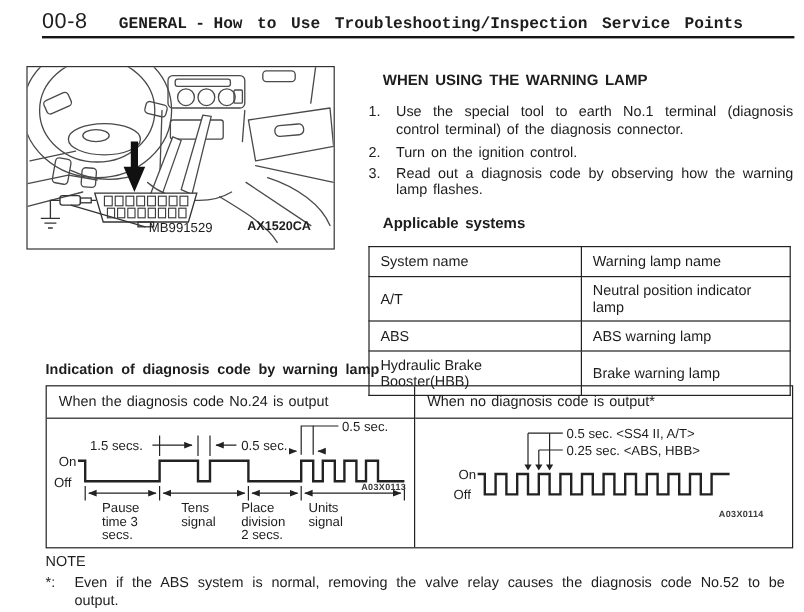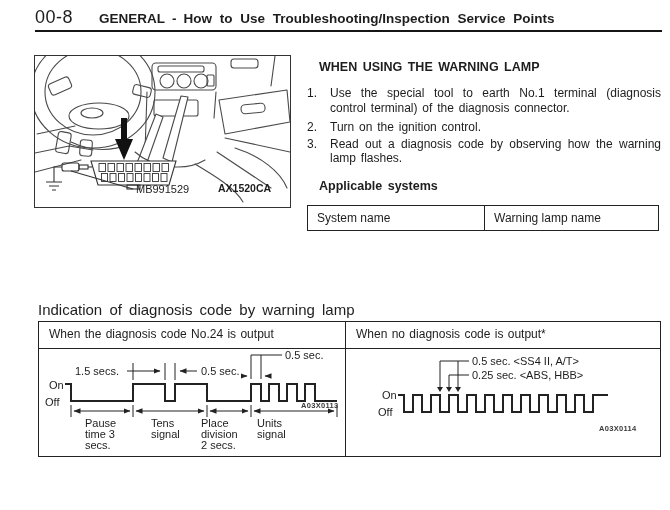--- a/index.html
+++ b/index.html
@@ -2,41 +2,41 @@
 <html><head>
 <meta charset="utf-8">
 <style>
   html,body{margin:0;padding:0;background:#fff;}
   .page{position:relative;width:670px;height:510px;background:#fff;overflow:hidden;
         font-family:"Liberation Sans",sans-serif;color:#1d1d1d;}
 
   
   .hdr{position:absolute;left:35px;top:7px;display:flex;align-items:baseline;}
   .hdr-num{font-size:18px;font-weight:normal;letter-spacing:.5px;}
-  .hdr-rest{margin-left:26px;font-size:13.5px;font-weight:bold;word-spacing:4px;display:flex;gap:7px;}
+  .hdr-rest{margin-left:26px;font-size:13.5px;font-weight:bold;word-spacing:4px;display:flex;gap:7px;font-family:Liberation Mono, monospace;}
   .hdr-rule{position:absolute;left:35px;top:30px;width:627px;height:2px;background:#151515;}
 
   
-  .fig-box{position:absolute;left:34px;top:55px;width:255px;height:151px;border:1.3px solid #333;}
+  .fig-box{position:absolute;left:22px;top:55px;width:255px;height:151px;border:1.3px solid #333;}
   .fig-box svg{display:block;}
 
   
   .right-col{position:absolute;left:307px;top:48px;width:354px;}
   .h-bold{font-size:12.5px;font-weight:bold;margin:12px;word-spacing:2px;}
   .steps{margin-top:7px;}
   .step{display:flex;font-size:12px;line-height:14.5px;margin-bottom:5px;word-spacing:1.5px;}
   .step-num{width:23px;flex:none;}
   .step-text{flex:1;text-align:justify;}
   .app-head{margin-top:13px;}
   table.sys{border-collapse:collapse;margin-top:8px;width:352px;}
   .sys td{border:1.4px solid #222;font-size:12px;padding:4px 9px;height:16px;vertical-align:middle;}
   .sys td.c1{width:158px;}
 
   
-  .ind-head{position:absolute;left:38px;top:301px;font-size:15px;font-weight:normal;word-spacing:3px;}
+  .ind-head{position:absolute;left:38px;top:301px;font-size:12px;font-weight:bold;word-spacing:3px;}
   .diag-box{position:absolute;left:38px;top:321px;width:621px;height:134px;border:1.5px solid #222;display:flex;}
   .panel-left{width:306px;border-right:1.5px solid #222;}
   .panel-right{flex:1;}
   .panel-title{border-bottom:1.5px solid #222;font-size:12px;padding:5px 10px 4px;height:17px;word-spacing:1px;}
   .diag-box svg{display:block;}
 
   
   .note-block{position:absolute;left:38px;top:461px;width:616px;font-size:12px;line-height:15px;}
   .note-row{display:flex;margin-top:2px;word-spacing:2.5px;}
   .note-marker{width:24px;flex:none;}
@@ -161,20 +161,32 @@
         <span class="step-text">Read out a diagnosis code by observing how the warning lamp flashes.</span>
       </div>
     </div>
     <p class="h-bold app-head">Applicable systems</p>
     <table class="sys">
       <tbody>
         <tr>
           <td class="c1">System name</td>
           <td>Warning lamp name</td>
         </tr>
+        <tr>
+          <td class="c1">A/T</td>
+          <td>Neutral position indicator lamp</td>
+        </tr>
+        <tr>
+          <td class="c1">ABS</td>
+          <td>ABS warning lamp</td>
+        </tr>
+        <tr>
+          <td class="c1">Hydraulic Brake Booster(HBB)</td>
+          <td>Brake warning lamp</td>
+        </tr>
       </tbody>
     </table>
   </div>
 
   <div class="ind-head">Indication of diagnosis code by warning lamp</div>
 
   <div class="diag-box">
 
     <div class="panel-left">
       <div class="panel-title">When the diagnosis code No.24 is output</div>
@@ -250,14 +262,21 @@
           <polygon points="109,38 115,38 112,43"></polygon>
         </g>
         <text class="wf-label" x="36" y="50">On</text>
         <text class="wf-label" x="32" y="67">Off</text>
         <polyline fill="none" stroke="#222" stroke-width="2" points="52,46 58,46 58,63 67,63 67,46 76,46 76,63 85,63 85,46 94,46 94,63 103,63 103,46 112,46 112,63 121,63 121,46 130,46 130,63 139,63 139,46 148,46 148,63 157,63 157,46 166,46 166,63 175,63 175,46 184,46 184,63 193,63 193,46 202,46 202,63 211,63 211,46 220,46 220,63 229,63 229,46 238,46 238,63 247,63 247,46 262,46"></polyline>
         <text class="wf-code" x="253" y="82">A03X0114</text>
       </svg>
     </div>
   </div>
 
+  <div class="note-block">
+    <div>NOTE</div>
+    <div class="note-row">
+      <span class="note-marker">*:</span>
+      <span class="note-text">Even if the ABS system is normal, removing the valve relay causes the diagnosis code No.52 to be output.</span>
+    </div>
+  </div>
 
 </div>
 
 </body></html>

